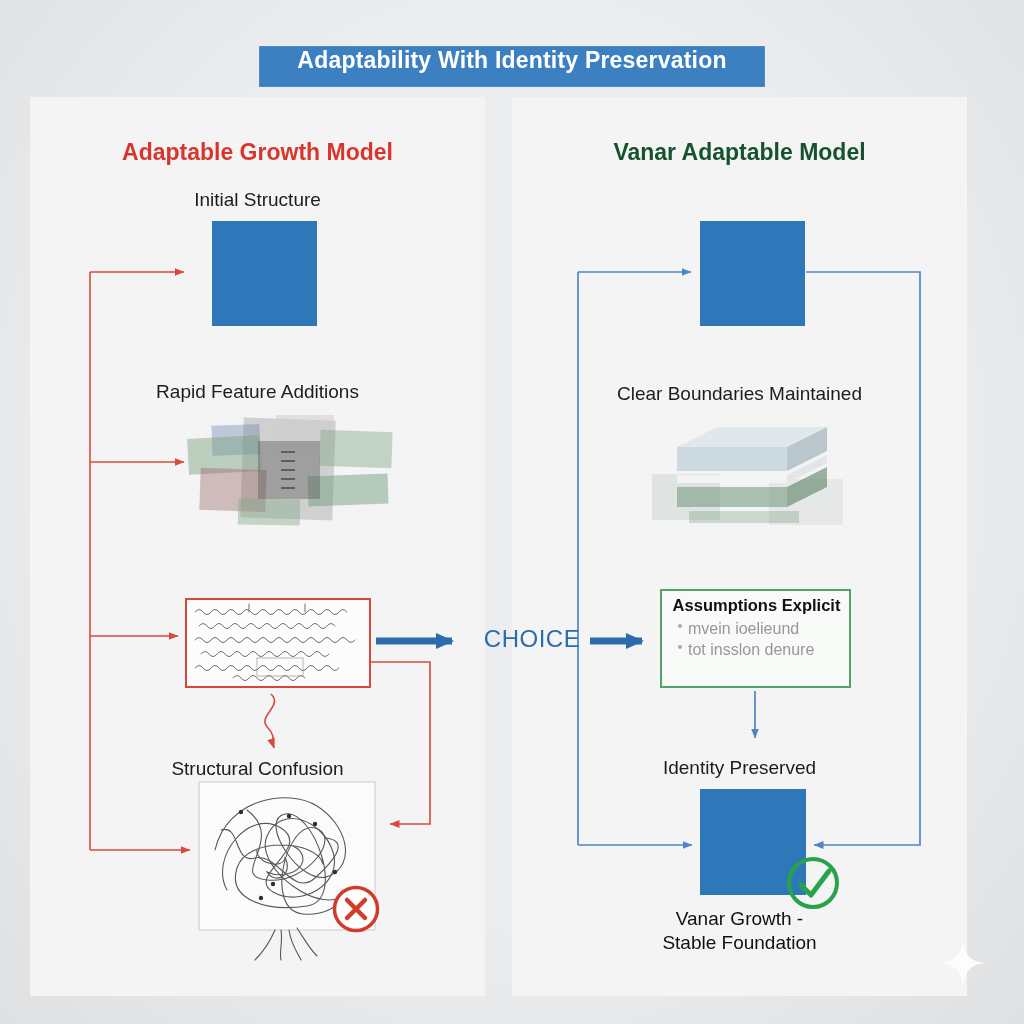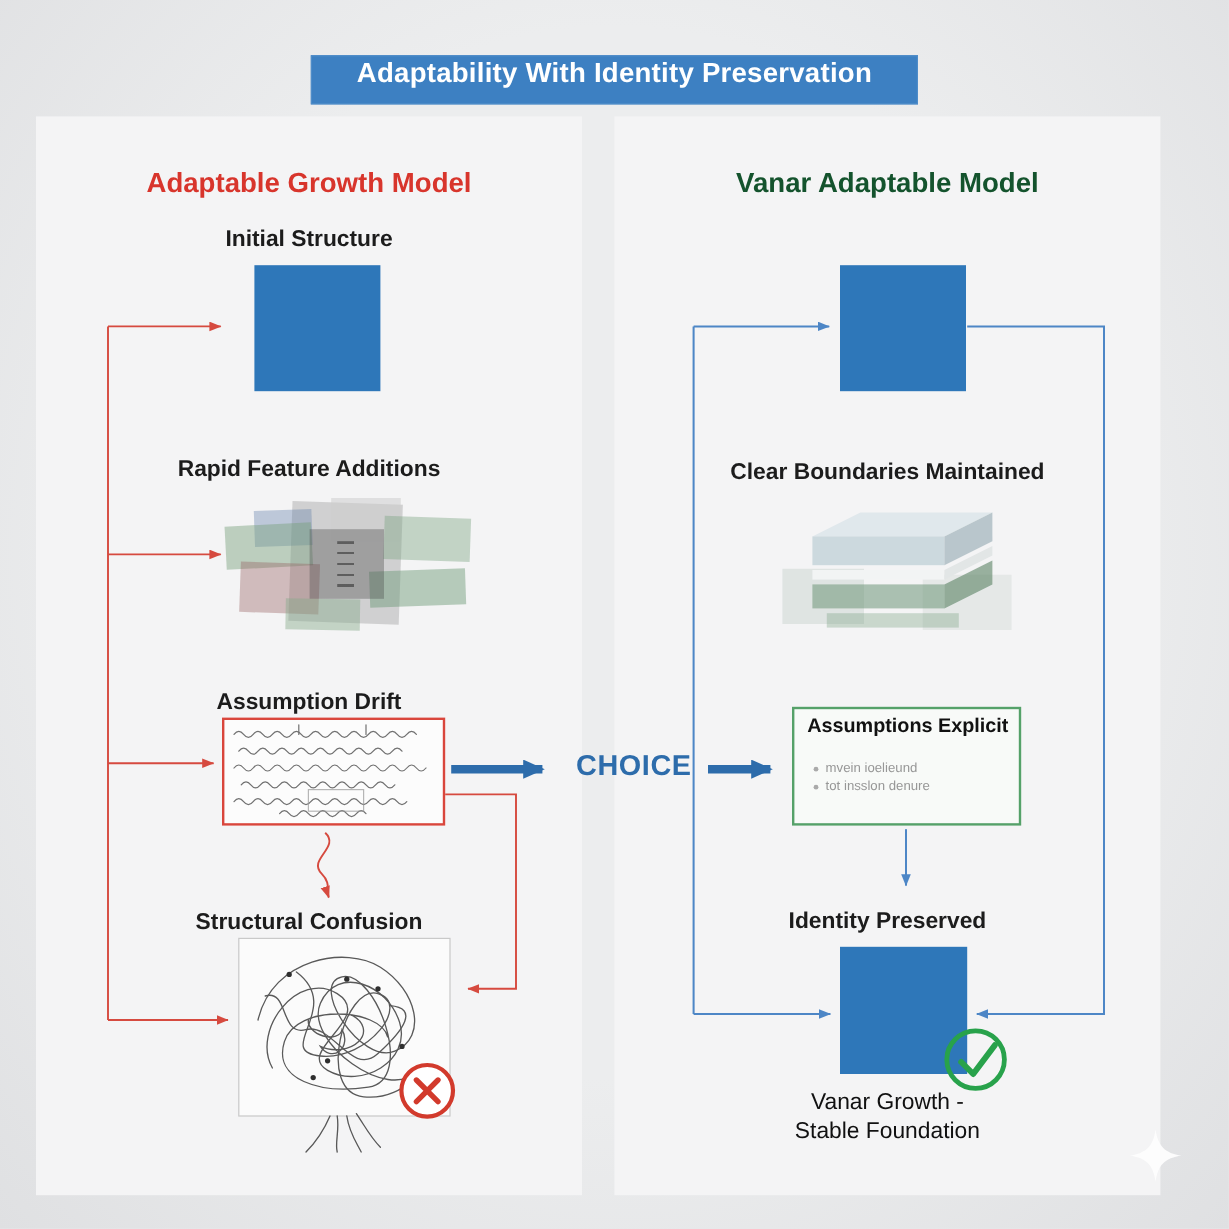--- a/index.html
+++ b/index.html
@@ -21,53 +21,53 @@
   }
   
   .panel{position:absolute;top:97px;width:455px;height:899px;background:#f4f4f5;}
   .panel.left{left:30px;}
   .panel.right{left:512px;}
   .heading{position:absolute;top:42px;left:0;width:100%;text-align:center;
     font-size:23px;font-weight:bold;}
   .panel.left .heading{color:#d8352c;}
   .panel.right .heading{color:#14532d;}
   .step-label{position:absolute;left:0;width:100%;text-align:center;
-    font-size:19px;color:#1c1c1c;font-weight:bold;}
+    font-size:19px;color:#1c1c1c;}
   .bluebox{position:absolute;background:#2e77b9;}
 
   
   .cluster{position:absolute;left:150px;top:318px;width:225px;height:122px;}
   .cluster .fr{position:absolute;}
   .marks{position:absolute;left:101px;top:36px;width:14px;height:44px;
     background:repeating-linear-gradient(180deg, rgba(40,40,40,.55) 0 2px, transparent 2px 9px);}
   .drift-box{position:absolute;left:155px;top:501px;width:186px;height:90px;
     border:2px solid #d9463c;background:#fcfcfc;box-sizing:border-box;overflow:hidden;}
   .tangle-box{position:absolute;left:167px;top:683px;width:180px;height:182px;}
   .error-icon{position:absolute;left:300px;top:786px;width:52px;height:52px;}
 
   
   .layers{position:absolute;left:135px;top:322px;width:200px;height:120px;}
   .assumptions-box{
     position:absolute;left:148px;top:492px;width:191px;height:99px;
     border:2px solid #55a169;background:#f8faf8;box-sizing:border-box;
     padding:5px 8px 4px 10px;overflow:hidden;
   }
-  .assumptions-title{font-size:16.5px;font-weight:bold;color:#111;text-align:center;margin-bottom:19px;}
+  .assumptions-title{font-size:16.5px;font-weight:bold;color:#111;text-align:center;margin-bottom:4px;}
   .assumptions-box ul{list-style:none;margin:0;padding:0 0 0 4px;width:160px;}
-  .assumptions-box li{display:flex;font-size:11px;color:#979797;line-height:1.25;margin-bottom:1px;}
+  .assumptions-box li{display:flex;font-size:16px;color:#979797;line-height:1.25;margin-bottom:1px;}
   .assumptions-box .dot{width:4px;height:4px;border-radius:50%;background:#aaa;
     margin:5px 6px 0 2px;flex:none;}
   .check-icon{position:absolute;left:272px;top:757px;width:58px;height:58px;}
   .footer{position:absolute;left:0;top:810px;width:100%;text-align:center;
     font-size:19px;color:#111;line-height:24px;}
 
   
   .choice-label{
-    position:absolute;left:480px;top:625px;width:104px;text-align:left;
-    font-weight:bold;font-size:24px;color:#2d6cab;letter-spacing:.5px;
+    position:absolute;left:480px;top:625px;width:104px;text-align:center;
+    font-weight:normal;font-size:24px;color:#2d6cab;letter-spacing:.5px;
   }
   .overlay{position:absolute;left:0;top:0;width:1024px;height:1024px;pointer-events:none;}
   .sparkle{position:absolute;left:939px;top:939px;width:48px;height:48px;}
 </style>
 </head>
 <body>
 
 <div class="canvas">
 
   <div class="banner">
@@ -87,21 +87,20 @@
       <div class="fr" style="left:96px;top:0px;width:58px;height:36px;background:rgba(205,205,205,.55);"></div>
       <div class="fr" style="left:8px;top:22px;width:72px;height:36px;background:rgba(120,160,125,.45);transform:rotate(-3deg);"></div>
       <div class="fr" style="left:140px;top:16px;width:72px;height:36px;background:rgba(125,165,130,.42);transform:rotate(2deg);"></div>
       <div class="fr" style="left:20px;top:54px;width:66px;height:42px;background:rgba(150,95,95,.38);transform:rotate(2deg);"></div>
       <div class="fr" style="left:128px;top:60px;width:80px;height:30px;background:rgba(105,150,115,.45);transform:rotate(-2deg);"></div>
       <div class="fr" style="left:78px;top:26px;width:62px;height:58px;background:rgba(80,80,80,.38);"></div>
       <div class="fr" style="left:58px;top:84px;width:62px;height:26px;background:rgba(135,170,140,.45);transform:rotate(1deg);"></div>
       <div class="marks"></div>
     </div>
 
-    <div class="step-label" style="top:478px;">Assumption Drift</div>
     <div class="drift-box">
       <svg width="182" height="84" viewBox="0 0 182 84">
         <g fill="none" stroke="#4a4a4a" stroke-width="1" opacity=".78" stroke-linecap="round">
           <path d="M8,12 q4,-5 8,0 t8,0 t8,0 t8,0 t8,0 t8,0 t8,0 t8,0 t8,0 t8,0 t8,0 t8,0 t8,0 t8,0 t8,0 t8,0 t8,0 t8,0 t8,0"></path>
           <path d="M12,26 q4,-5 8,0 t8,0 t8,0 t8,0 t8,0 t8,0 t8,0 t8,0 t8,0 t8,0 t8,0 t8,0 t8,0 t8,0 t8,0 t8,0 t8,0"></path>
           <path d="M8,40 q4,-5 8,0 t8,0 t8,0 t8,0 t8,0 t8,0 t8,0 t8,0 t8,0 t8,0 t8,0 t8,0 t8,0 t8,0 t8,0 t8,0 t8,0 t8,0 t8,0 t8,0"></path>
           <path d="M14,54 q4,-5 8,0 t8,0 t8,0 t8,0 t8,0 t8,0 t8,0 t8,0 t8,0 t8,0 t8,0 t8,0 t8,0 t8,0 t8,0 t8,0"></path>
           <path d="M8,68 q4,-5 8,0 t8,0 t8,0 t8,0 t8,0 t8,0 t8,0 t8,0 t8,0 t8,0 t8,0 t8,0 t8,0 t8,0 t8,0 t8,0 t8,0 t8,0"></path>
           <path d="M46,78 q4,-5 8,0 t8,0 t8,0 t8,0 t8,0 t8,0 t8,0 t8,0 t8,0"></path>
           <path d="M62,4 v8 M118,4 v8"></path>

